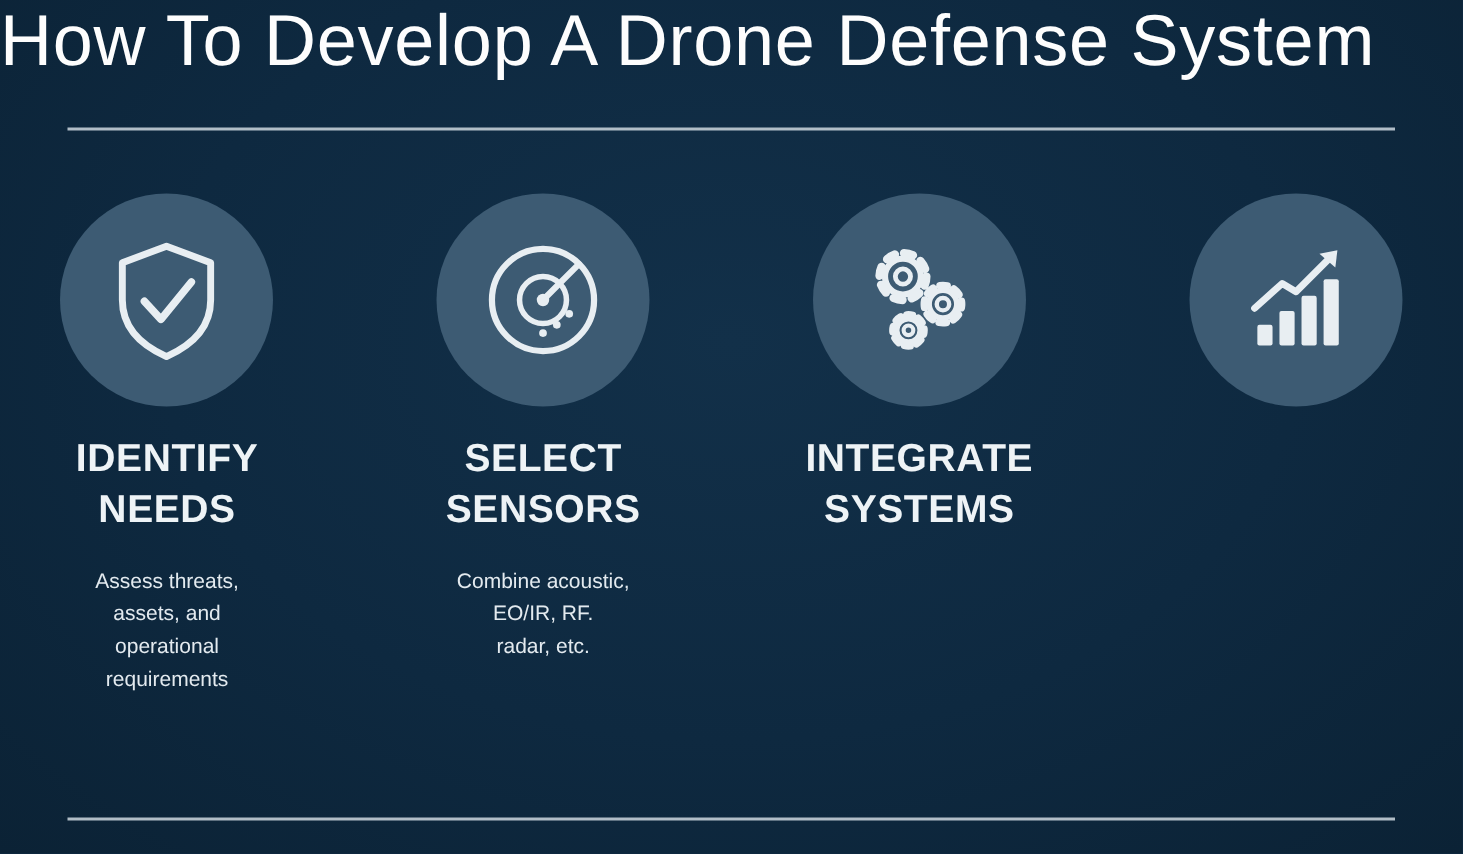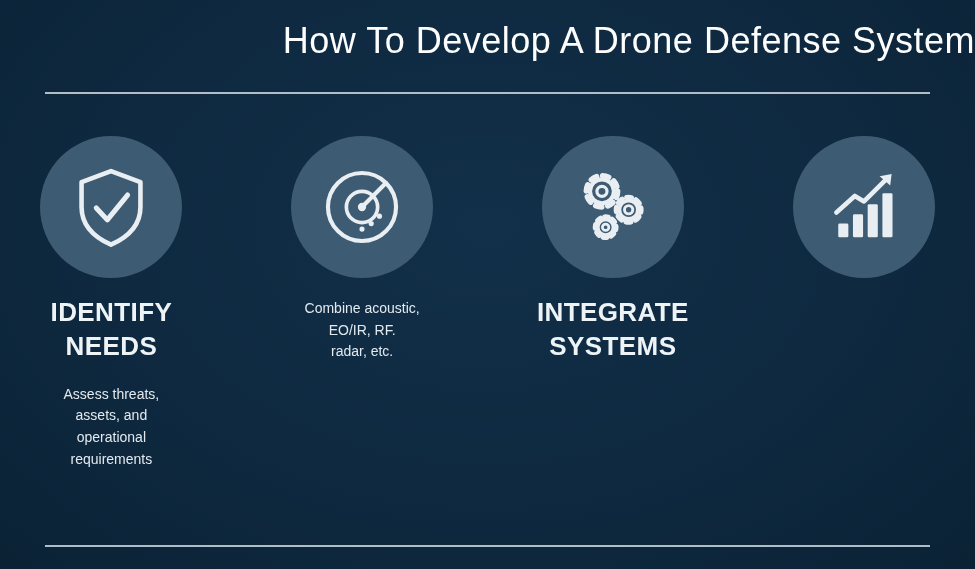--- a/index.html
+++ b/index.html
@@ -11,23 +11,22 @@
     position: relative;
     width: 975px;
     height: 569px;
     overflow: hidden;
     background: radial-gradient(ellipse at 50% 40%, #123049 0%, #0e2940 55%, #0b2235 100%);
     font-family: "Liberation Sans", sans-serif;
     color: #ffffff;
   }
   .page-title {
     margin: 0;
-    padding-top: 20px;
-    text-align: right;
-    font-size: 36px;
+    text-align: left;
+    font-size: 48px;
     font-weight: 500;
     letter-spacing: 0.5px;
     color: #fdfdfd;
   }
   .divider {
     height: 2px;
     background: #c3ced6;
     margin: 0 45px;
     opacity: 0.9;
   }
@@ -125,20 +124,22 @@
         <svg width="92" height="92" viewBox="0 0 100 100" aria-hidden="true">
           <circle class="stroke-icon" stroke-width="4.5" cx="50" cy="50" r="37"></circle>
           <circle class="stroke-icon" stroke-width="4" cx="50" cy="50" r="17"></circle>
           <line class="stroke-icon" stroke-width="4.5" x1="50" y1="50" x2="76" y2="24"></line>
           <circle class="fill-icon" cx="50" cy="50" r="4.5"></circle>
           <circle class="fill-icon" cx="60" cy="68" r="2.8"></circle>
           <circle class="fill-icon" cx="69" cy="60" r="2.8"></circle>
           <circle class="fill-icon" cx="50" cy="74" r="2.8"></circle>
         </svg>
       </div>
+      <h2 class="step-heading">SELECT
+SENSORS</h2>
       <p class="step-desc">Combine acoustic,
 EO/IR, RF.
 radar, etc.</p>
     </div>
 
     <div class="step">
       <div class="icon-circle">
         <svg width="92" height="92" viewBox="0 0 100 100" aria-hidden="true">
 
           <circle class="stroke-icon" stroke-width="4.5" cx="38" cy="33" r="13"></circle>

